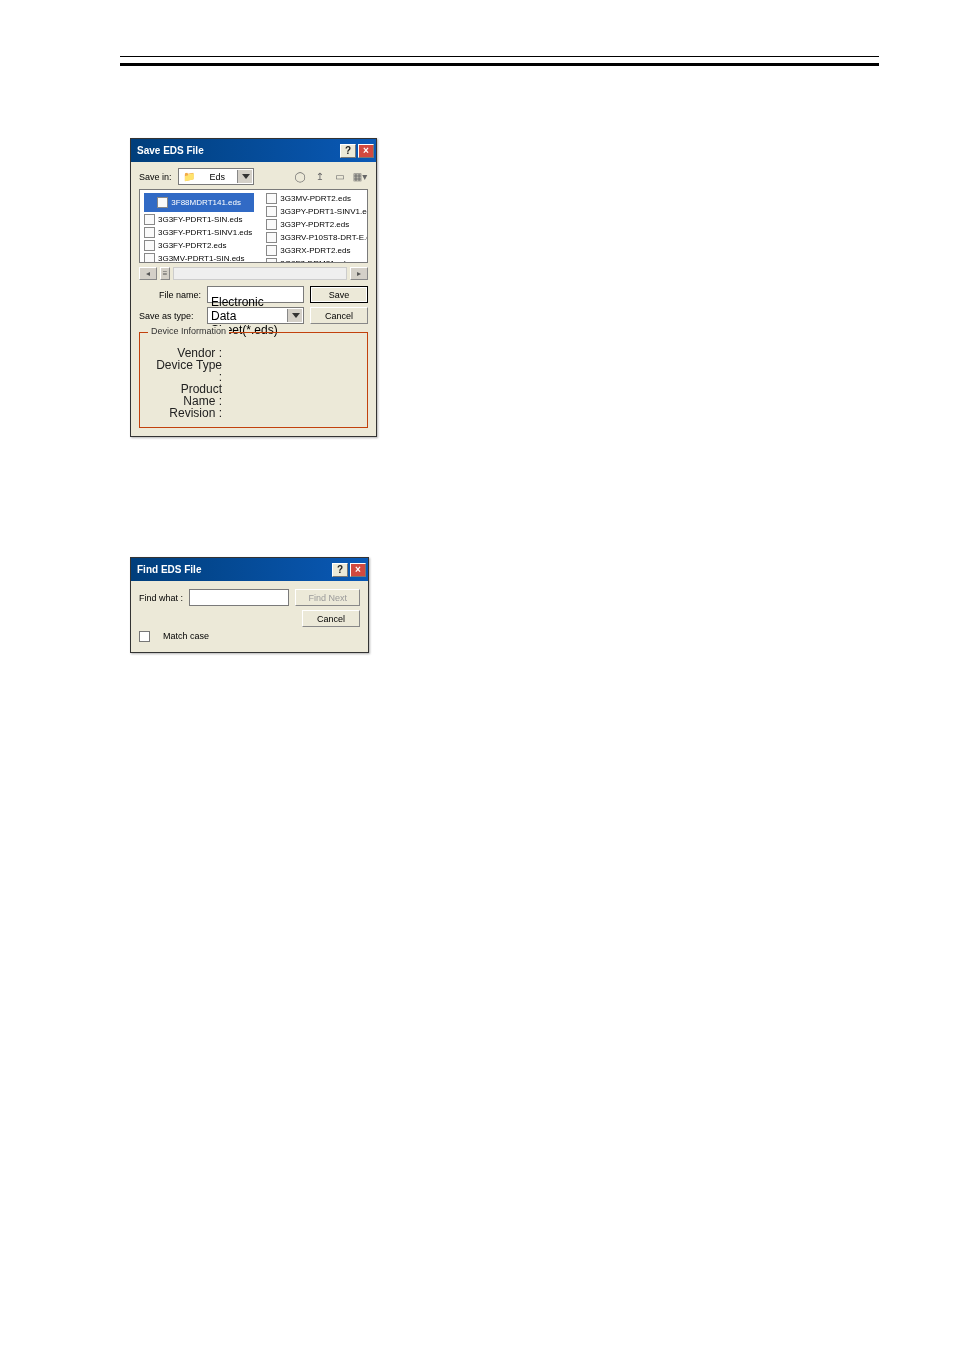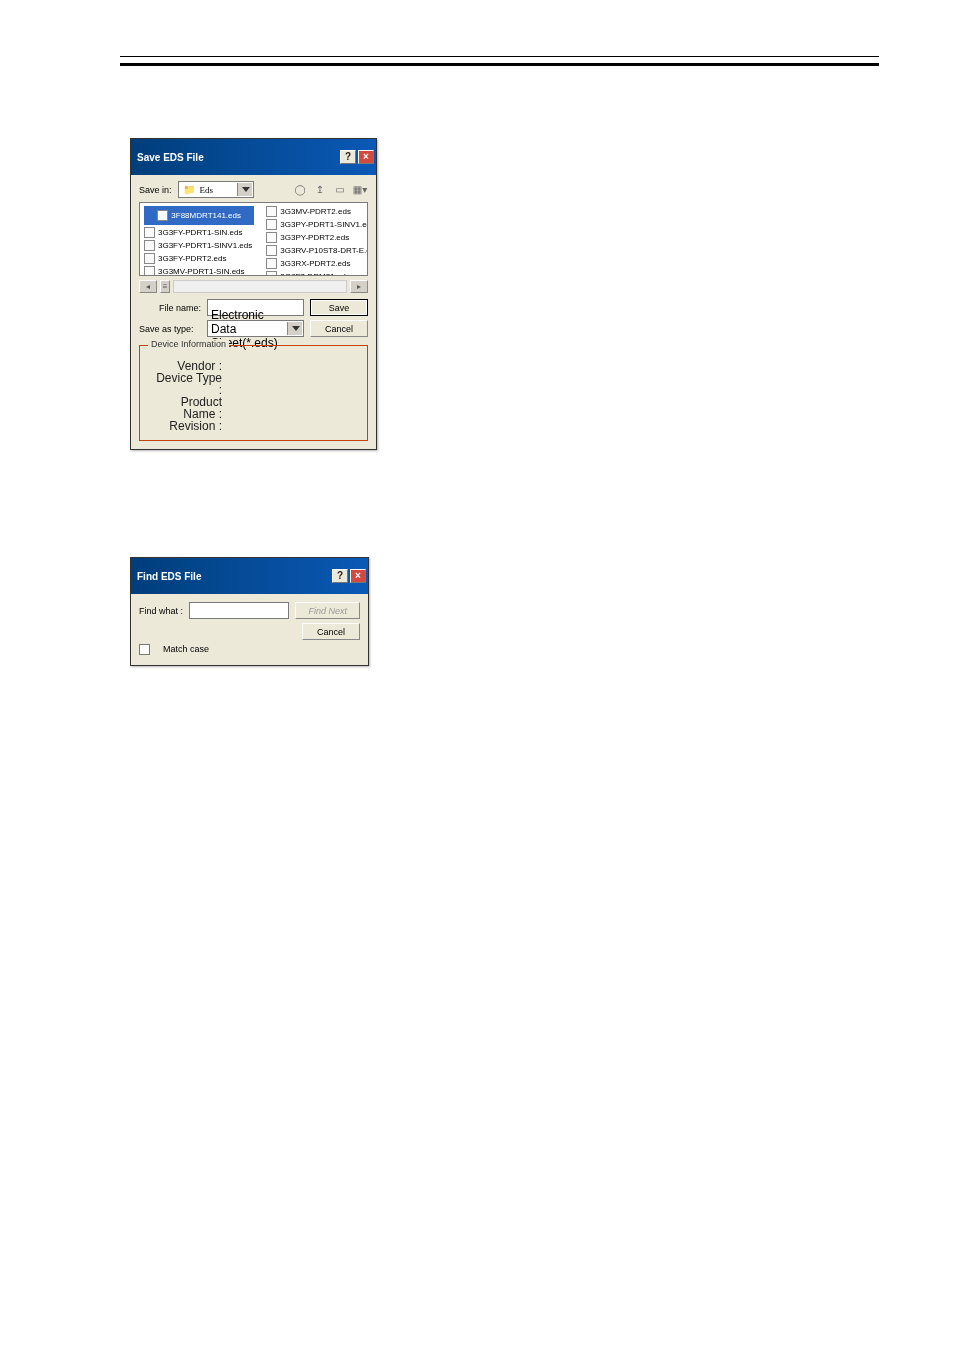--- a/index.html
+++ b/index.html
@@ -15,21 +15,21 @@
     box-shadow: 1px 1px 2px rgba(0,0,0,.3);
     font-family: Tahoma, sans-serif;
     font-size: 9px;
     color: #000;
   }
   .titlebar {
     background: linear-gradient(to right, #003e7b, #0a59b6);
     color: #fff; font-weight: bold; font-size: 10px;
     display: flex; align-items: center; justify-content: space-between;
     padding: 2px 2px 2px 6px;
-    height: 36px;
+    height: 23px;
   }
   .titlebar-buttons { display: flex; gap: 2px; }
   .win-btn {
     width: 16px; height: 14px; background: #ece9d8; border: 1px solid #fff;
     border-right-color: #777; border-bottom-color: #777;
     font-size: 10px; line-height: 10px; text-align: center; color: #222;
     display: inline-flex; align-items: center; justify-content: center;
     cursor: default;
   }
   .win-btn.close { background: #d24a3f; color: #fff; }
@@ -104,21 +104,21 @@
       <div class="titlebar-buttons">
         <span class="win-btn">?</span>
         <span class="win-btn close">×</span>
       </div>
     </div>
     <div class="dlg-body">
       <div class="row">
         <span class="label"><span>Save in:</span></span>
         <div class="combo" style="width:76px;">
           <span class="ticon">📁</span>
-          <span style="margin-left:2px;font-family:Liberation Serif, serif;">Eds</span>
+          <span style="margin-left:12px;">Eds</span>
           <span class="caret"></span>
         </div>
         <div style="flex:1"></div>
         <div class="toolbar-icons">
           <span class="ticon">◯</span>
           <span class="ticon">↥</span>
           <span class="ticon">▭</span>
           <span class="ticon">▦▾</span>
         </div>
       </div>
@@ -225,21 +225,21 @@
         <span class="win-btn">?</span>
         <span class="win-btn close">×</span>
       </div>
     </div>
     <div class="dlg-body">
       <div class="row">
         <span class="label"><span>Find what :</span></span>
         <div class="textinput" style="flex:1;">
             <span></span>
           </div>
-        <div class="btn" style="color:#9a9a9a;font-style:italic;">
+        <div class="btn" style="color:#9a9a9a;">
             <span>Find Next</span>
           </div>
       </div>
       <div class="row" style="justify-content:flex-end;">
         <div class="btn">
             <span>Cancel</span>
           </div>
       </div>
       <div class="row" style="margin-top:2px;">
         <label class="checkbox">

